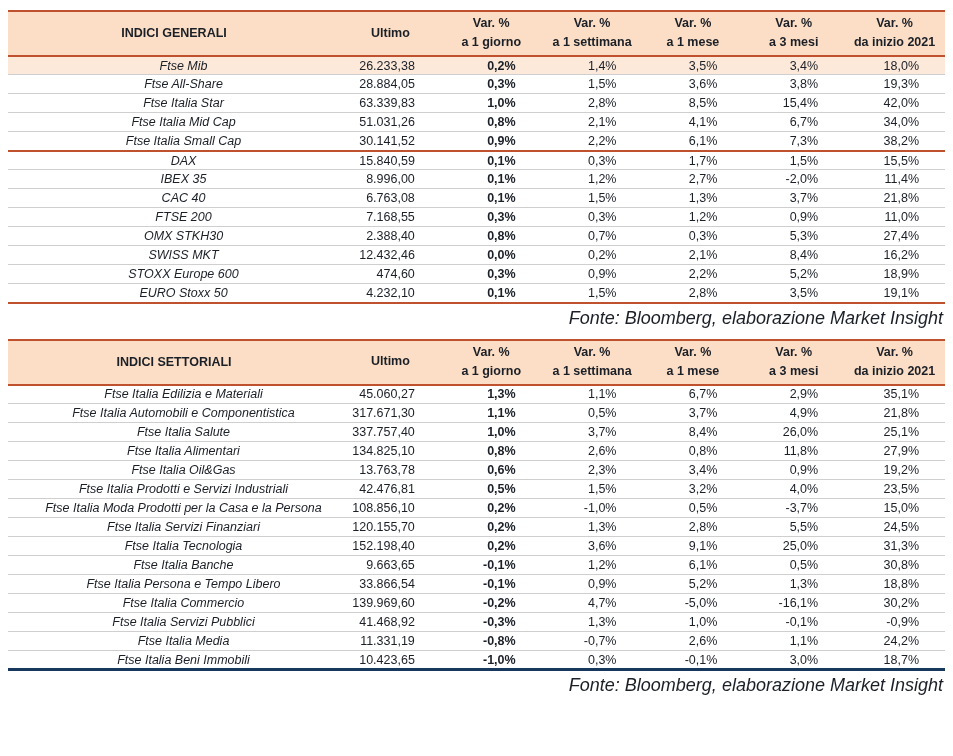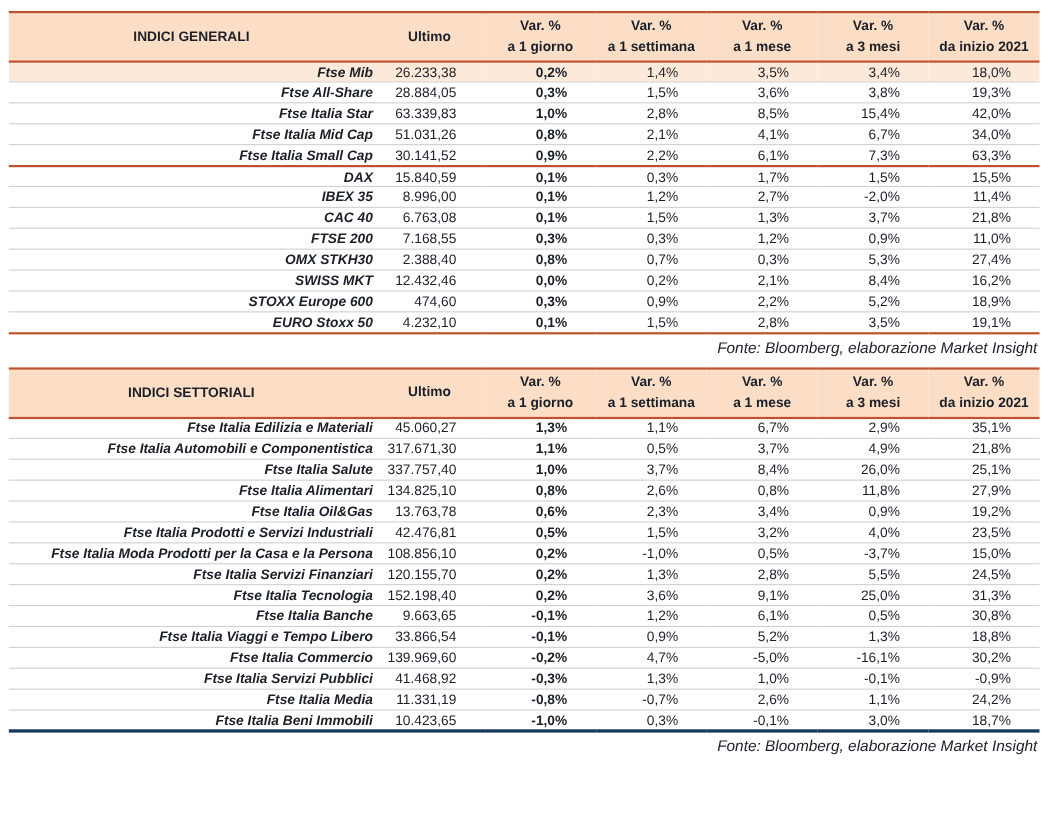--- a/index.html
+++ b/index.html
@@ -36,37 +36,37 @@
   table.idx tbody td {
     height: 19px;
     font-size: 12.5px;
     border-bottom: 1px solid var(--row-border, #cfcfcf);
     padding-top: 1px;
     padding-bottom: 1px;
     white-space: nowrap;
     overflow: hidden;
   }
   td.name {
-    font-weight: bold;
+    font-weight: normal;
     font-style: italic;
-    text-align: right;
+    text-align: center;
     padding-left: 20px;
   }
   td.num { text-align: right; padding-right: 26px; }
   td.strong { font-weight: bold; }
 
   tr.highlight td { background: var(--highlight-bg, #fce9d9); }
   tr.sep-above td { border-top: 2px solid var(--accent, #c0512f); }
   table.t1 tbody tr:last-child td { border-bottom: 2px solid var(--accent, #c0512f); }
   table.t2 tbody tr:last-child td { border-bottom: 3px solid var(--table2-end-border, #17375d); }
 
   .fonte {
     text-align: right;
     font-style: italic;
-    font-size: 14px;
+    font-size: 18px;
     color: var(--text, #1b1f27);
     margin: 4px 2px 10px 0;
   }
 </style>
 </head>
 <body>
 
 <div class="page">
 
   <table class="idx t1">
@@ -144,21 +144,21 @@
           <td class="num">6,7%</td>
           <td class="num">34,0%</td>
         </tr>
         <tr>
           <td class="name">Ftse Italia Small Cap</td>
           <td class="num">30.141,52</td>
           <td class="num strong">0,9%</td>
           <td class="num">2,2%</td>
           <td class="num">6,1%</td>
           <td class="num">7,3%</td>
-          <td class="num">63,3%</td>
+          <td class="num">38,2%</td>
         </tr>
         <tr class="sep-above">
           <td class="name">DAX</td>
           <td class="num">15.840,59</td>
           <td class="num strong">0,1%</td>
           <td class="num">0,3%</td>
           <td class="num">1,7%</td>
           <td class="num">1,5%</td>
           <td class="num">15,5%</td>
         </tr>
@@ -352,21 +352,21 @@
         <tr>
           <td class="name">Ftse Italia Banche</td>
           <td class="num">9.663,65</td>
           <td class="num strong">-0,1%</td>
           <td class="num">1,2%</td>
           <td class="num">6,1%</td>
           <td class="num">0,5%</td>
           <td class="num">30,8%</td>
         </tr>
         <tr>
-          <td class="name">Ftse Italia Viaggi e Tempo Libero</td>
+          <td class="name">Ftse Italia Persona e Tempo Libero</td>
           <td class="num">33.866,54</td>
           <td class="num strong">-0,1%</td>
           <td class="num">0,9%</td>
           <td class="num">5,2%</td>
           <td class="num">1,3%</td>
           <td class="num">18,8%</td>
         </tr>
         <tr>
           <td class="name">Ftse Italia Commercio</td>
           <td class="num">139.969,60</td>

